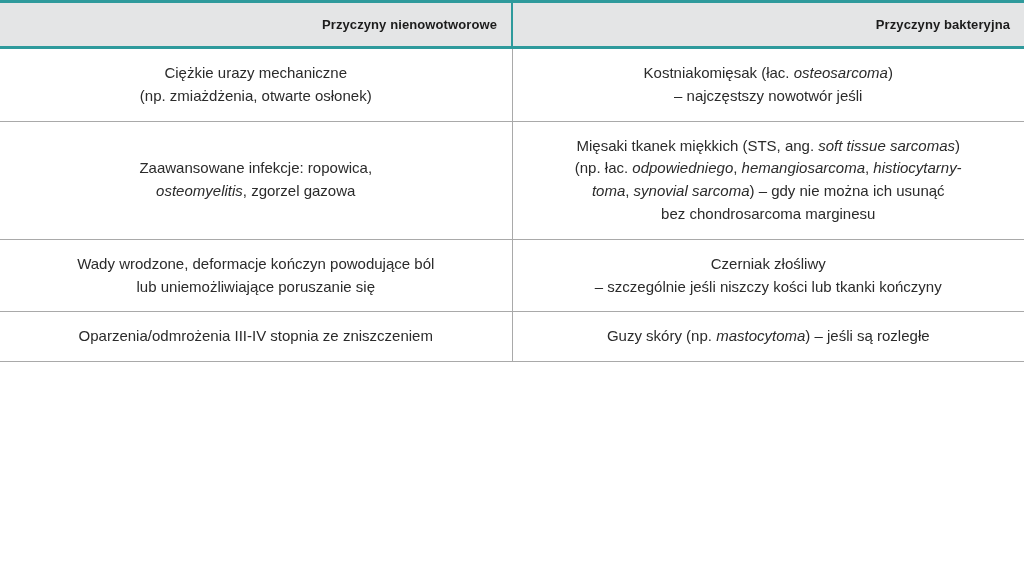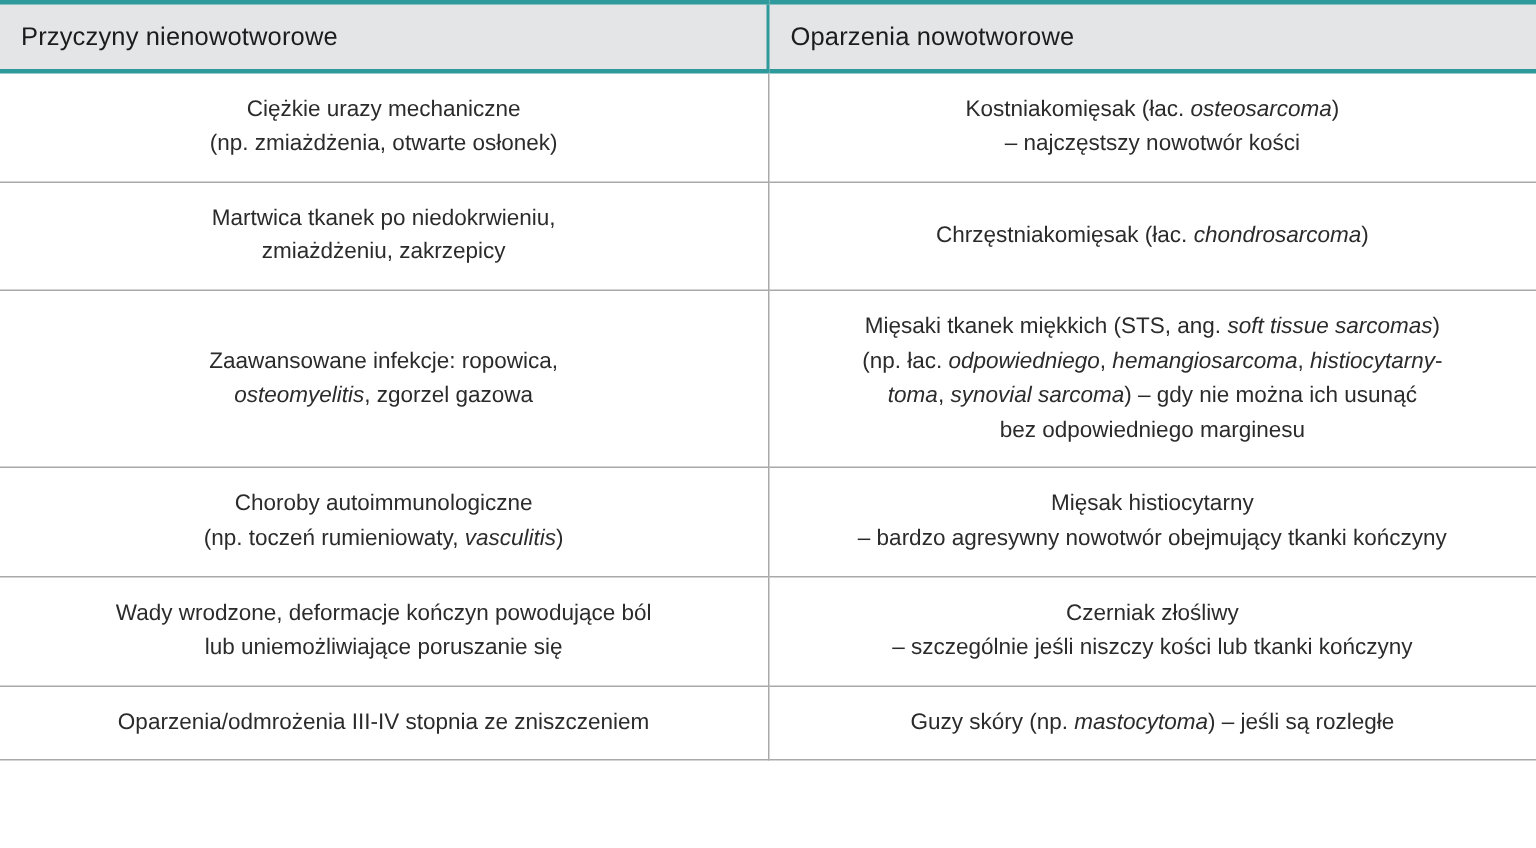--- a/index.html
+++ b/index.html
@@ -31,24 +31,24 @@
 
   
   thead tr {
     background: #e4e5e6;
   }
   thead th {
     width: 50%;
     box-sizing: border-box;
     height: 46px;
     padding: 4px 14px;
-    text-align: left;
+    text-align: right;
     vertical-align: middle;
-    font-size: 17px;
-    font-weight: normal;
+    font-size: 13px;
+    font-weight: bold;
     letter-spacing: 0.1px;
     color: #1c1c1c;
     border-top: 3px solid #2e9a9c;
     border-bottom: 3px solid #2e9a9c;
   }
   thead th.left-head {
     border-right: 2px solid #2e9a9c;
   }
 
   
@@ -78,63 +78,44 @@
   .line { display: block; }
 </style>
 </head>
 <body>
 
 <div class="table-wrap">
   <table class="compare">
     <thead>
       <tr>
         <th class="left-head">Przyczyny nienowotworowe</th>
-        <th class="right-head">Oparzenia nowotworowe</th>
+        <th class="right-head">Przyczyny bakteryjna</th>
       </tr>
     </thead>
     <tbody>
       <tr>
         <td class="cell-left">
             <span class="line">Ciężkie urazy mechaniczne</span>
             <span class="line">(np. zmiażdżenia, otwarte osłonek)</span>
           </td>
         <td class="cell-right">
             <span class="line">Kostniakomięsak (łac. <i class="it">osteosarcoma</i>)</span>
-            <span class="line">– najczęstszy nowotwór kości</span>
-          </td>
-      </tr>
-      <tr>
-        <td class="cell-left">
-            <span class="line">Martwica tkanek po niedokrwieniu,</span>
-            <span class="line">zmiażdżeniu, zakrzepicy</span>
-          </td>
-        <td class="cell-right">
-            <span class="line">Chrzęstniakomięsak (łac. <i class="it">chondrosarcoma</i>)</span>
+            <span class="line">– najczęstszy nowotwór jeśli</span>
           </td>
       </tr>
       <tr>
         <td class="cell-left">
             <span class="line">Zaawansowane infekcje: ropowica,</span>
             <span class="line"><i class="it">osteomyelitis</i>, zgorzel gazowa</span>
           </td>
         <td class="cell-right">
             <span class="line">Mięsaki tkanek miękkich (STS, ang. <i class="it">soft tissue sarcomas</i>)</span>
             <span class="line">(np. łac. <i class="it">odpowiedniego</i>, <i class="it">hemangiosarcoma</i>, <i class="it">histiocytarny</i>-</span>
             <span class="line"><i class="it">toma</i>, <i class="it">synovial sarcoma</i>) – gdy nie można ich usunąć</span>
-            <span class="line">bez odpowiedniego marginesu</span>
-          </td>
-      </tr>
-      <tr>
-        <td class="cell-left">
-            <span class="line">Choroby autoimmunologiczne</span>
-            <span class="line">(np. toczeń rumieniowaty, <i class="it">vasculitis</i>)</span>
-          </td>
-        <td class="cell-right">
-            <span class="line">Mięsak histiocytarny</span>
-            <span class="line">– bardzo agresywny nowotwór obejmujący tkanki kończyny</span>
+            <span class="line">bez chondrosarcoma marginesu</span>
           </td>
       </tr>
       <tr>
         <td class="cell-left">
             <span class="line">Wady wrodzone, deformacje kończyn powodujące ból</span>
             <span class="line">lub uniemożliwiające poruszanie się</span>
           </td>
         <td class="cell-right">
             <span class="line">Czerniak złośliwy</span>
             <span class="line">– szczególnie jeśli niszczy kości lub tkanki kończyny</span>

